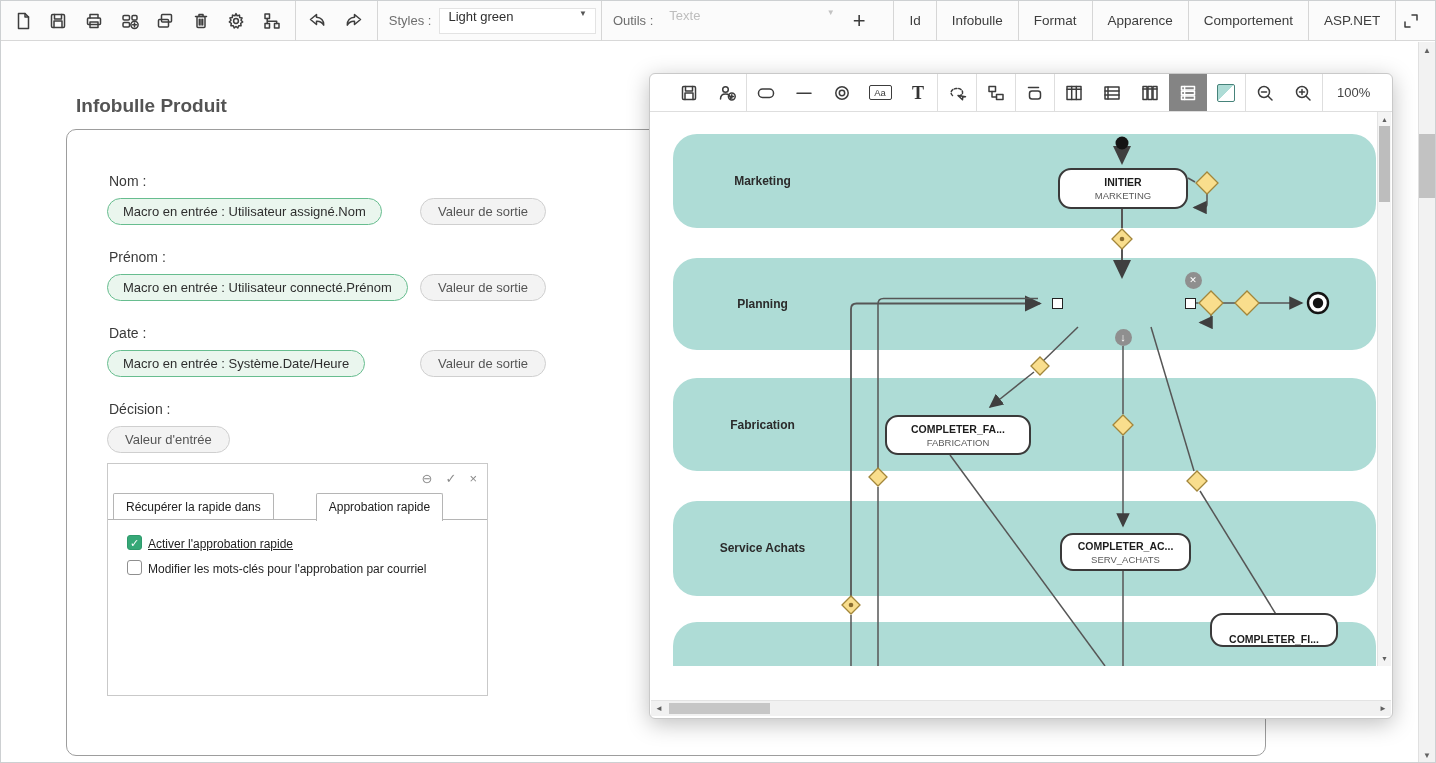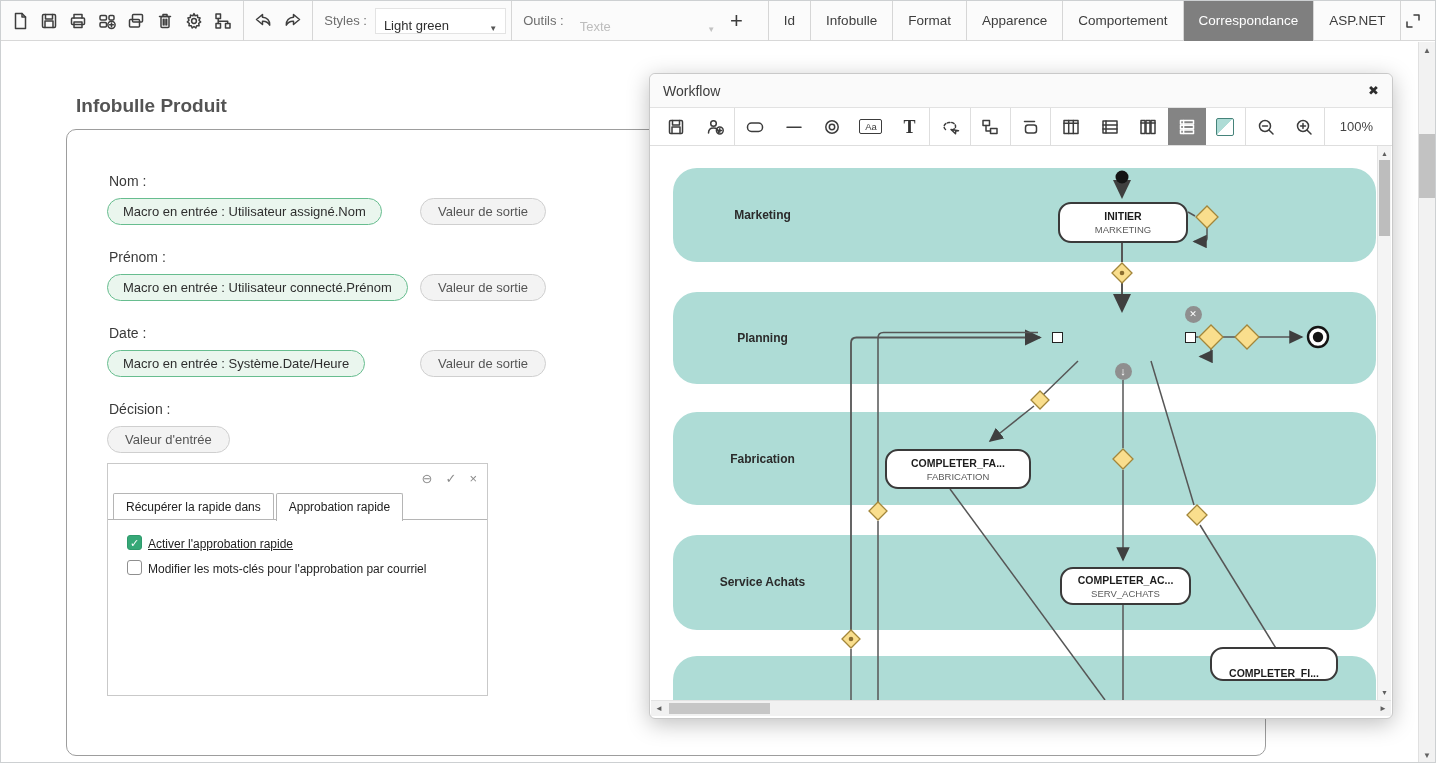--- a/index.html
+++ b/index.html
@@ -4,21 +4,21 @@
 <style>
   * { margin:0; padding:0; box-sizing:border-box; }
   html,body { width:1436px; height:763px; }
   body { font-family:"Liberation Sans","DejaVu Sans",sans-serif; background:#fff; position:relative; overflow:hidden; border:1px solid #cdd0d2; color:#333; }
 
   
   .topbar { position:absolute; left:0; top:0; width:100%; height:40px; background:#fbfbfb; border-bottom:1px solid #d8d8d8; display:flex; align-items:center; padding-left:4px; }
   .tb-icon { width:37px; height:40px; display:flex; align-items:center; justify-content:center; cursor:pointer; }
   .tb-sep { width:1px; height:40px; background:#d6d6d6; margin:0 5px; flex:none; }
   .tb-label { font-size:13px; color:#6e6e6e; margin:0 8px 0 6px; white-space:nowrap; }
-  .tb-select { height:26px; width:162px; background:#fff; border:1px solid #e3e3e3; display:flex; align-items:flex-end; padding:0 8px; font-size:13px; color:#2f2f2f; cursor:pointer; }
+  .tb-select { height:26px; width:162px; background:#fff; border:1px solid #e3e3e3; display:flex; align-items:flex-start; padding:0 8px; font-size:13px; color:#2f2f2f; cursor:pointer; }
   .tb-select .caret { margin-left:auto; font-size:8px; color:#555; }
   .tb-select.disabled { background:transparent; border:none; width:188px; }
   .tb-select.disabled .val { color:#bdbdbd; }
   .tb-select.disabled .caret { color:#c3c3c3; }
   .tb-plus { font-size:22px; color:#3c3c3c; width:34px; text-align:center; cursor:pointer; font-weight:400; }
   .tabs { display:flex; height:40px; margin-left:2px;padding-left:16px; }
   .tab { padding:0 15px; line-height:39px; font-size:13.5px; color:#3d3d3d; border-left:1px solid #d6d6d6; white-space:nowrap; cursor:pointer; }
   .tab.active { background:#7f7f7f; color:#fff; }
   .tab.last { border-right:1px solid #d6d6d6; }
   .expand { margin-left:auto; margin-right:10px; cursor:pointer; width:30px; display:flex; justify-content:center; }
@@ -31,36 +31,36 @@
   .form-container { position:absolute; left:65px; top:128px; width:1200px; height:627px; border:1px solid #9d9d9d; border-radius:10px; background:#fff; }
   .f-label { position:absolute; font-size:14px; color:#3a3a3a; }
   .pill { position:absolute; height:27px; border-radius:14px; background:#eaf6ee; border:1px solid #67bd8f; color:#2e2e2e; font-size:13px; display:flex; align-items:center; padding:0 15px; }
   .btn-gray { position:absolute; height:27px; border-radius:14px; background:#f3f3f3; border:1px solid #cfcfcf; color:#555; font-size:13px; display:flex; align-items:center; padding:0 17px; cursor:pointer; }
 
   .dec-panel { position:absolute; left:106px; top:462px; width:381px; height:233px; border:1px solid #c9c9c9; background:#fff; }
   .dec-head { height:29px; display:flex; align-items:center; justify-content:flex-end; padding-right:10px; gap:13px; }
   .dec-head span { color:#8a8a8a; font-size:13px; cursor:pointer; line-height:1; }
   .ptab-row { height:27px; border-bottom:1px solid #b5b5b5; display:flex; padding-left:5px; gap:2px; }
   .ptab { border:1px solid #b5b5b5; border-bottom:none; border-radius:2px 2px 0 0; background:#fff; font-size:12px; color:#222; padding:0 12px; line-height:26px; cursor:pointer; }
-  .ptab.active { height:28px; position:relative; z-index:2; }
+  .ptab.active { height:28px; position:relative; z-index:2;margin-left:40px; }
   .cb { position:absolute; width:15px; height:15px; border:1px solid #8f8f8f; border-radius:3px; background:#fff; cursor:pointer; text-align:center; line-height:14px; font-size:11px; color:#fff; }
   .cb.checked { background:#36a877; border-color:#2f9a6c; }
   .cb-label { position:absolute; font-size:12px; color:#1f1f1f; }
 
   
   .main-scroll { position:absolute; right:0; top:41px; width:17px; height:722px; background:#f2f2f2; border-left:1px solid #e0e0e0; z-index:80; }
   .main-scroll .arr { position:absolute; width:100%; text-align:center; font-size:8px; color:#636363; cursor:pointer; }
   .main-scroll .thumb { position:absolute; left:0; width:100%; background:#c2c2c2; cursor:pointer; }
 
   
   .wf { position:absolute; left:648px; top:72px; width:744px; height:646px; background:#fff; border:1px solid #c9c9c9; border-radius:6px; box-shadow:0 5px 22px rgba(0,0,0,.25); z-index:50; }
   .wf-title { height:34px; display:flex; align-items:center; padding:0 13px; border-bottom:1px solid #e2e2e2; background:#fafafa; border-radius:6px 6px 0 0; }
   .wf-title .t { font-size:14px; color:#3d3d3d; }
   .wf-title .x { margin-left:auto; font-size:13px; color:#2d2d2d; font-weight:bold; cursor:pointer; }
-  .wf-toolbar { height:38px; display:flex; align-items:center; border-bottom:1px solid #dedede; padding:0 7px;justify-content:space-between; }
+  .wf-toolbar { height:38px; display:flex; align-items:center; border-bottom:1px solid #dedede; padding:0 20px; }
   .wf-tool { width:38px; height:37px; display:flex; align-items:center; justify-content:center; cursor:pointer; flex:none; }
   .wf-tool svg.ic * { stroke:#3c3c3c; }
   .wf-tool.selected { background:#848484; }
   .wf-tool.selected svg.ic * { stroke:#fff; }
   .wf-sep { width:1px; height:37px; background:#dedede; flex:none; }
   .wf-zoomlabel { font-size:13px; color:#444; padding:0 12px; margin-left:2px; }
   .icon-aa { width:23px; height:15px; border:1.4px solid #3c3c3c; border-radius:2px; display:flex; align-items:center; justify-content:center; font-size:9.5px; color:#3c3c3c; }
   .icon-T { font-family:"Liberation Serif","DejaVu Serif",serif; font-size:18px; font-weight:bold; color:#333; line-height:1; }
   .icon-fill { width:18px; height:18px; border:1.4px solid #46837a; background:linear-gradient(135deg,#aedcd6 50%,#ffffff 50%); border-radius:2px; }
 
@@ -165,21 +165,20 @@
     <span class="val">Texte</span>
     <span class="caret">▼</span>
   </div>
   <div class="tb-plus">+</div>
   <nav class="tabs">
     <div class="tab">Id</div>
     <div class="tab">Infobulle</div>
     <div class="tab">Format</div>
     <div class="tab">Apparence</div>
     <div class="tab">Comportement</div>
-    <div class="tab active">Correspondance</div>
     <div class="tab last">ASP.NET</div>
   </nav>
   <div class="expand">
       <svg class="ic" width="22" height="22">
         <path d="M12 5 h5 v5" stroke-width="1.8"></path>
         <path d="M10 17 h-5 v-5" stroke-width="1.8"></path>
       </svg>
     </div>
 </header>
 
@@ -219,24 +218,20 @@
   </section>
 </main>
 
 <aside class="main-scroll">
   <div class="arr" style="top:4px;">▲</div>
   <div class="thumb" style="top:92px; height:64px;"></div>
   <div class="arr" style="bottom:4px;">▼</div>
 </aside>
 
 <section class="wf">
-  <div class="wf-title">
-    <span class="t">Workflow</span>
-    <span class="x">✖</span>
-  </div>
 
   <div class="wf-toolbar">
     <div class="wf-tool">
         <svg class="ic" width="20" height="20">
           <rect x="3.5" y="3.5" width="13" height="13" rx="1.2"></rect>
           <path d="M6.5 3.5 v4.5 h7 v-4.5"></path>
           <path d="M6 16.5 v-6.5 h8 v6.5"></path>
         </svg>
       </div>
     <div class="wf-tool">

